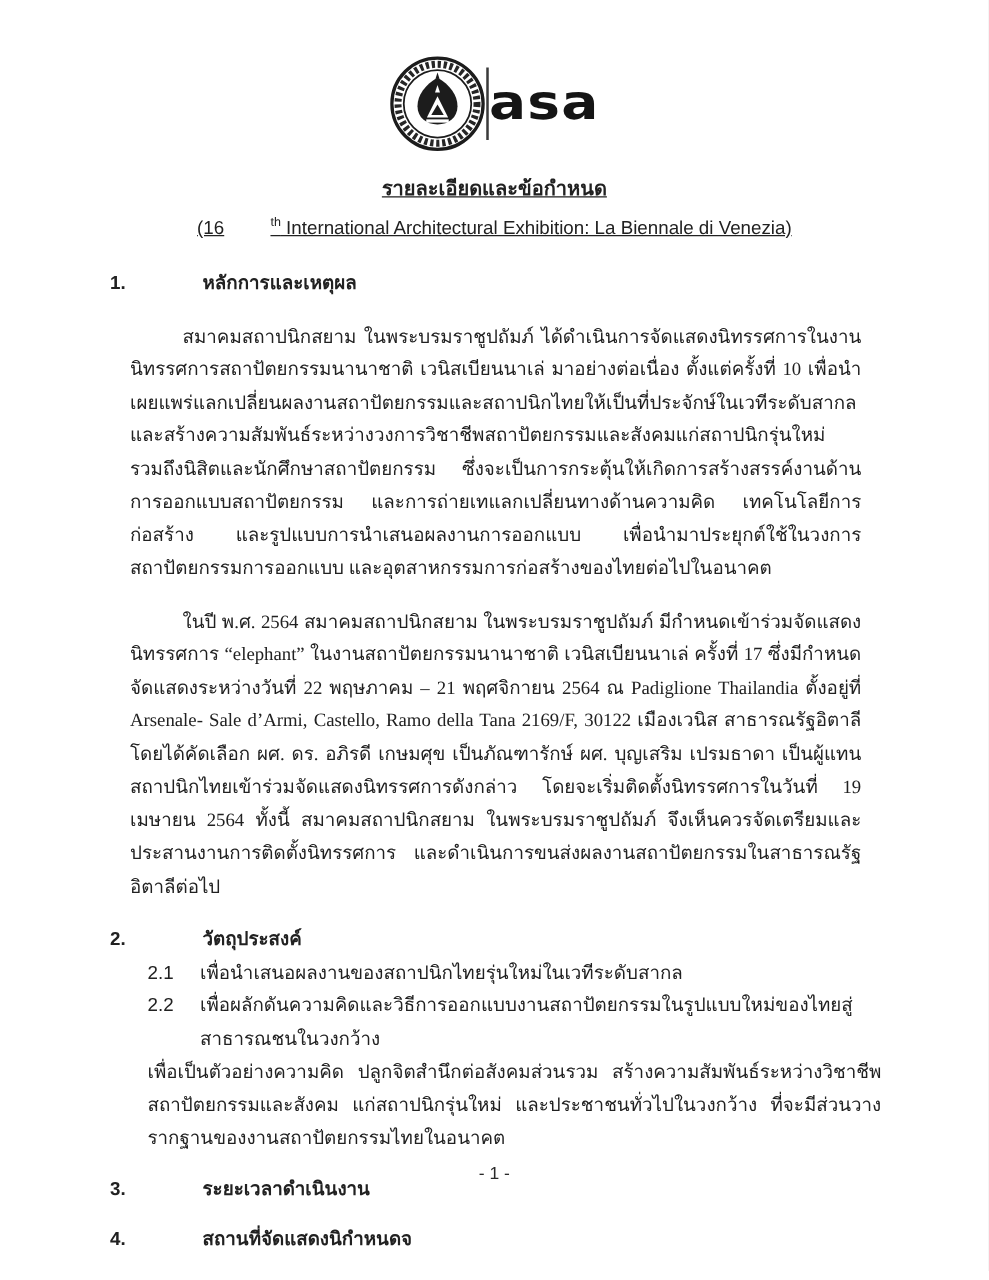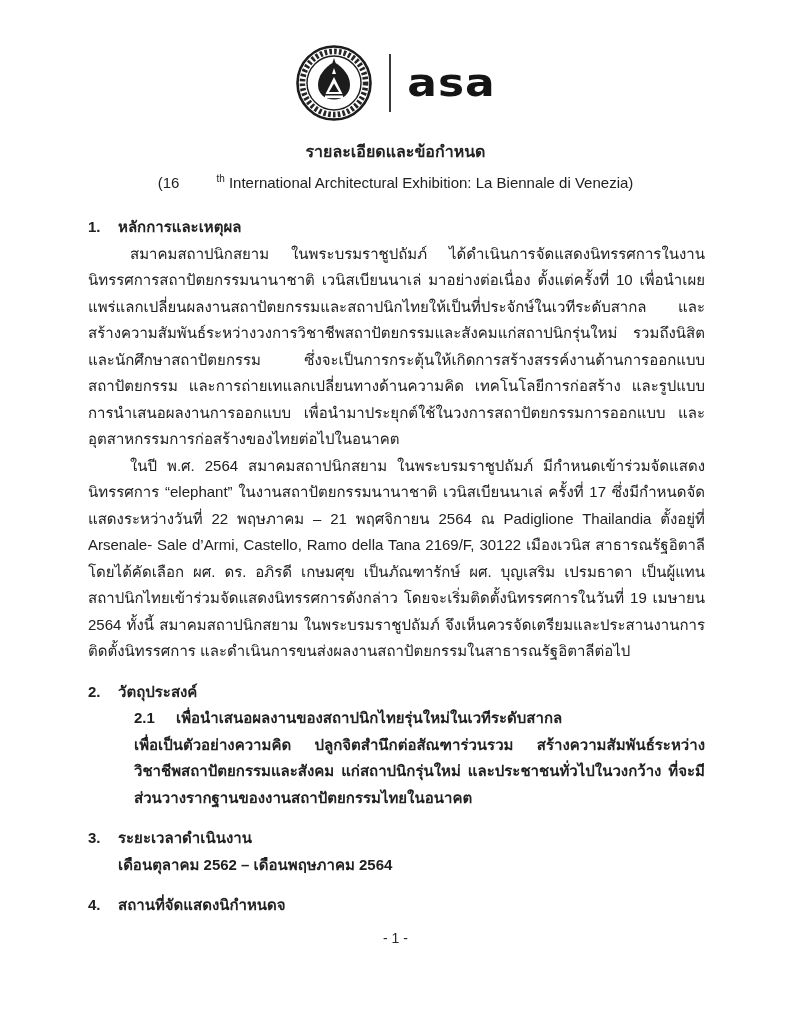--- a/index.html
+++ b/index.html
@@ -5,43 +5,43 @@
   html,body { margin:0; padding:0; background:#e8e8e8; }
   .page {
     width:791px; height:1024px; margin:0 auto; background:#ffffff;
     position:relative; overflow:hidden;
     font-family:"Liberation Sans", sans-serif;
     color:#212121;
   }
   
   .logo-row {
     display:flex; justify-content:center; align-items:center;
-    gap:16px; padding-top:44px;
+    padding-top:44px;
   }
   .emblem { width:78px; height:78px; display:block; }
   .logo-divider { width:2px; height:58px; background:#3a3a3a; }
   .wordmark {
     font-family:"DejaVu Sans", sans-serif;
     font-weight:800; font-size:44px; line-height:1;
     letter-spacing:1px; color:#151515;
     transform:scaleY(0.88); transform-origin:center;
   }
   
-  .title-block { text-align:center; margin-top:16px; line-height:27px; }
+  .title-block { text-align:center; margin-top:16px; line-height:27px;text-decoration:underline; }
   .title-line { font-weight:bold; font-size:16px; }
   .title-line-en { font-weight:normal; font-size:15px; }
   .title-line-en sup { font-size:10px;margin-left:37px; }
   
   .content { margin:18px 86px 0 88px; font-size:15px; line-height:26.5px; }
   .section { margin-top:14px; }
   .sec-head { display:flex; font-weight:bold; }
   .sec-num { width:30px; flex:0 0 30px; }
-  .sec-title { flex:1; }
-  .para { text-align:justify; text-indent:42px; margin:0; }
-  .sub-item { display:flex; margin-left:46px;font-weight:bold; }
+  .sec-title { flex:1;margin-left:44px; }
+  .para { text-align:justify; text-indent:42px; margin:16px;font-family:Liberation Serif, serif; }
+  .sub-item { display:flex; margin-left:30px; }
   .sub-num { width:42px; flex:0 0 42px; }
   .sub-text { flex:1; text-align:justify; }
   .bold-line { font-weight:bold; margin-left:30px; }
   
   .footer {
     position:absolute; left:0; right:0; top:930px;
     text-align:center; font-size:14px; color:#2a2a2a;
   }
 </style>
 </head>
@@ -84,30 +84,33 @@
     <div class="section">
       <div class="sec-head">
         <span class="sec-num">2.</span>
         <span class="sec-title">วัตถุประสงค์</span>
       </div>
       <div class="sub-item">
         <span class="sub-num">2.1</span>
         <span class="sub-text">เพื่อนำเสนอผลงานของสถาปนิกไทยรุ่นใหม่ในเวทีระดับสากล</span>
       </div>
       <div class="sub-item">
-        <span class="sub-text">เพื่อเป็นตัวอย่างความคิด ปลูกจิตสำนึกต่อสัณฑาร่วนรวม สร้างความสัมพันธ์ระหว่างวิชาชีพสถาปัตยกรรมและสังคม แก่สถาปนิกรุ่นใหม่ และประชาชนทั่วไปในวงกว้าง ที่จะมีส่วนวางรากฐานของงานสถาปัตยกรรมไทยในอนาคต</span>
+        <span class="sub-num">2.2</span>
+        <span class="sub-text">เพื่อผลักดันความคิดและวิธีการออกแบบงานสถาปัตยกรรมในรูปแบบใหม่ของไทยสู่สาธารณชนในวงกว้าง</span>
+      </div>
+      <div class="sub-item">
+        <span class="sub-text">เพื่อเป็นตัวอย่างความคิด ปลูกจิตสำนึกต่อสังคมส่วนรวม สร้างความสัมพันธ์ระหว่างวิชาชีพสถาปัตยกรรมและสังคม แก่สถาปนิกรุ่นใหม่ และประชาชนทั่วไปในวงกว้าง ที่จะมีส่วนวางรากฐานของงานสถาปัตยกรรมไทยในอนาคต</span>
       </div>
     </div>
 
     <div class="section">
       <div class="sec-head">
         <span class="sec-num">3.</span>
         <span class="sec-title">ระยะเวลาดำเนินงาน</span>
       </div>
-      <div class="bold-line">เดือนตุลาคม 2562 – เดือนพฤษภาคม 2564</div>
     </div>
 
     <div class="section">
       <div class="sec-head">
         <span class="sec-num">4.</span>
         <span class="sec-title">สถานที่จัดแสดงนิกำหนดจ</span>
       </div>
 
     </div>
 

